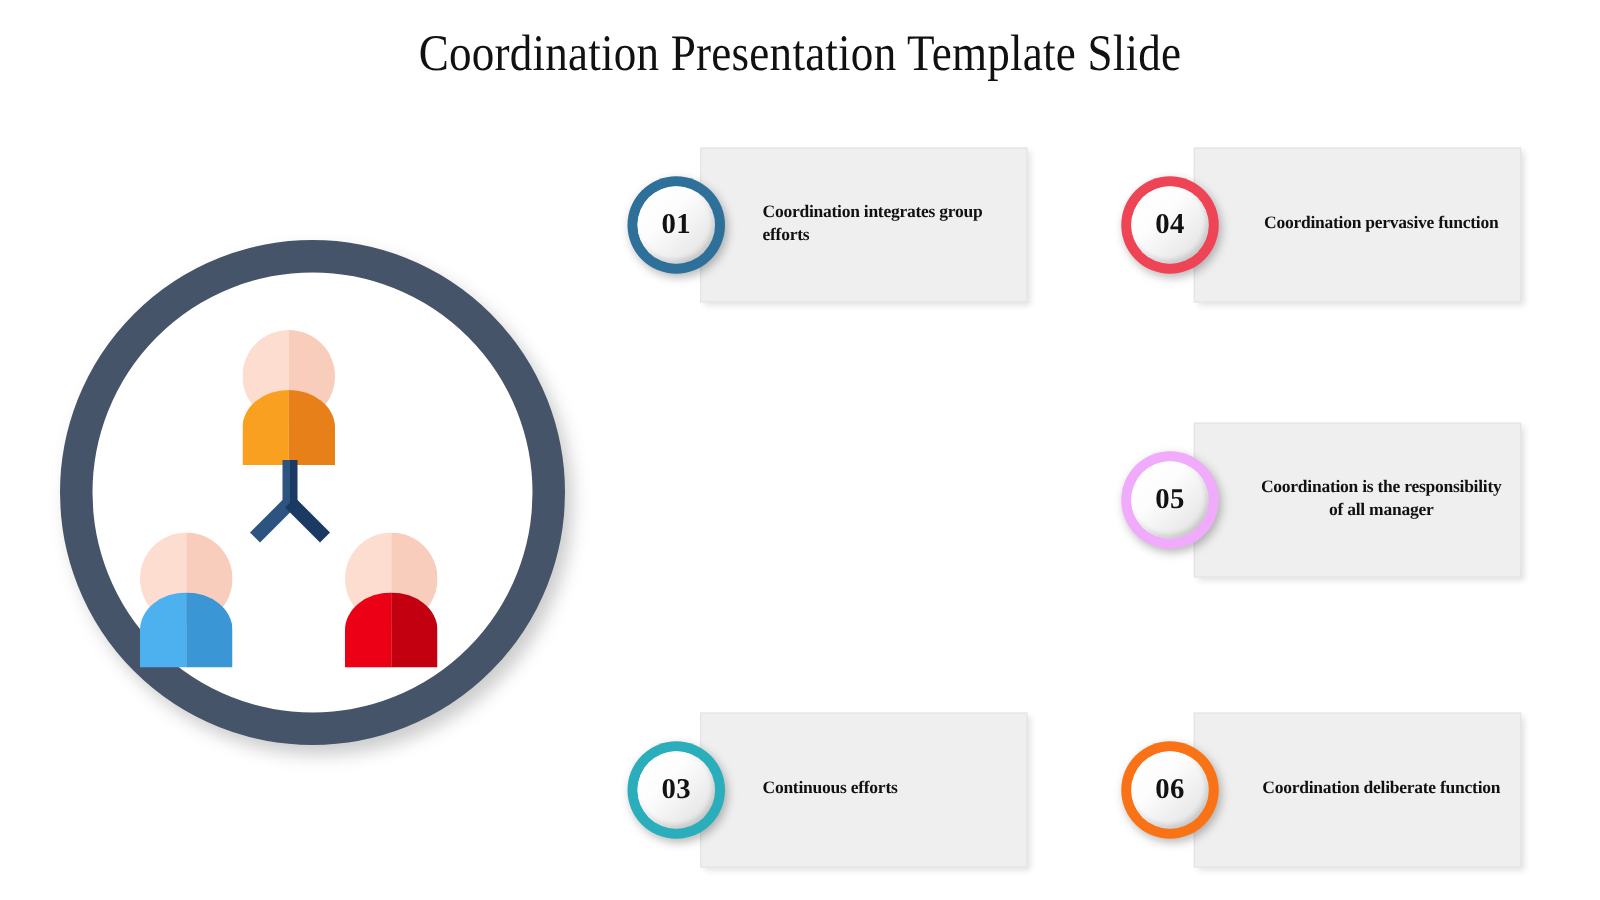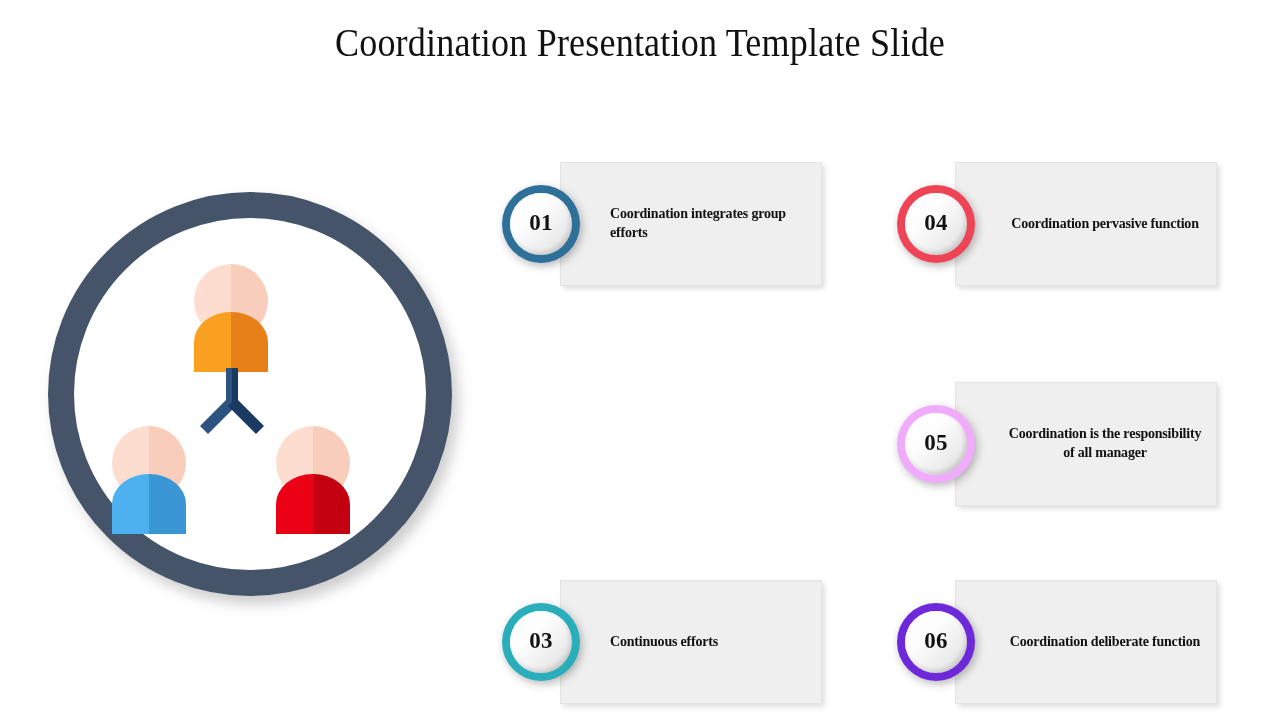--- a/index.html
+++ b/index.html
@@ -77,21 +77,21 @@
   .p-right{ left:234px; top:240px; width:74px; height:108px; }
   .p-right .head{ width:74px; height:74px; padding-bottom:0;}
   .p-right .body{ height:60px; }
 
   .connector{ position:absolute; left:150px; top:182px; width:80px; height:74px; }
 
   
   .items{ position:absolute; left:498px; top:0; width:780px; height:720px; }
   .item{
     position:absolute;
-    width:320px; height:124px;margin-top:44px;
+    width:320px; height:124px;
   }
   .item .card{
     position:absolute;
     left:58px; top:0;
     width:262px; height:124px;
     background:#efefef;
     border:1px solid #e4e4e4;
     box-shadow:3px 3px 5px rgba(0,0,0,.12);
     box-sizing:border-box;
   }
@@ -128,21 +128,21 @@
   .badge .num{
     font-family:"Liberation Serif", serif;
     font-weight:700;
     font-size:23px;
     color:#121212;
     letter-spacing:.3px;
     transform:translateY(-1px);
   }
 
   
-  .r0{ top:118px; } .r1{ top:338px; } .r2{ top:536px; }
+  .r0{ top:118px; } .r1{ top:338px; } .r2{ top:570px; }
   .c0{ left:4px; }  .c1{ left:399px;text-align:center; }
 </style>
 </head>
 <body>
 
 <div class="slide-title">Coordination Presentation Template Slide</div>
 
 <div class="illustration">
   <div class="big-ring" style="border-color: rgb(69, 84, 104);"></div>
 
@@ -229,21 +229,21 @@
     <div class="badge" style="background: #f0abfc;">
       <div class="inner">
         <span class="num">05</span>
       </div>
     </div>
     <div class="label">Coordination is the responsibility of all manager</div>
   </div>
 
   <div class="item r2 c1">
     <div class="card"></div>
-    <div class="badge" style="background: #6d28d9;">
+    <div class="badge" style="background: #f97316;">
       <div class="inner">
         <span class="num">06</span>
       </div>
     </div>
     <div class="label">Coordination deliberate function</div>
   </div>
 
 </div>
 
 </body></html>

